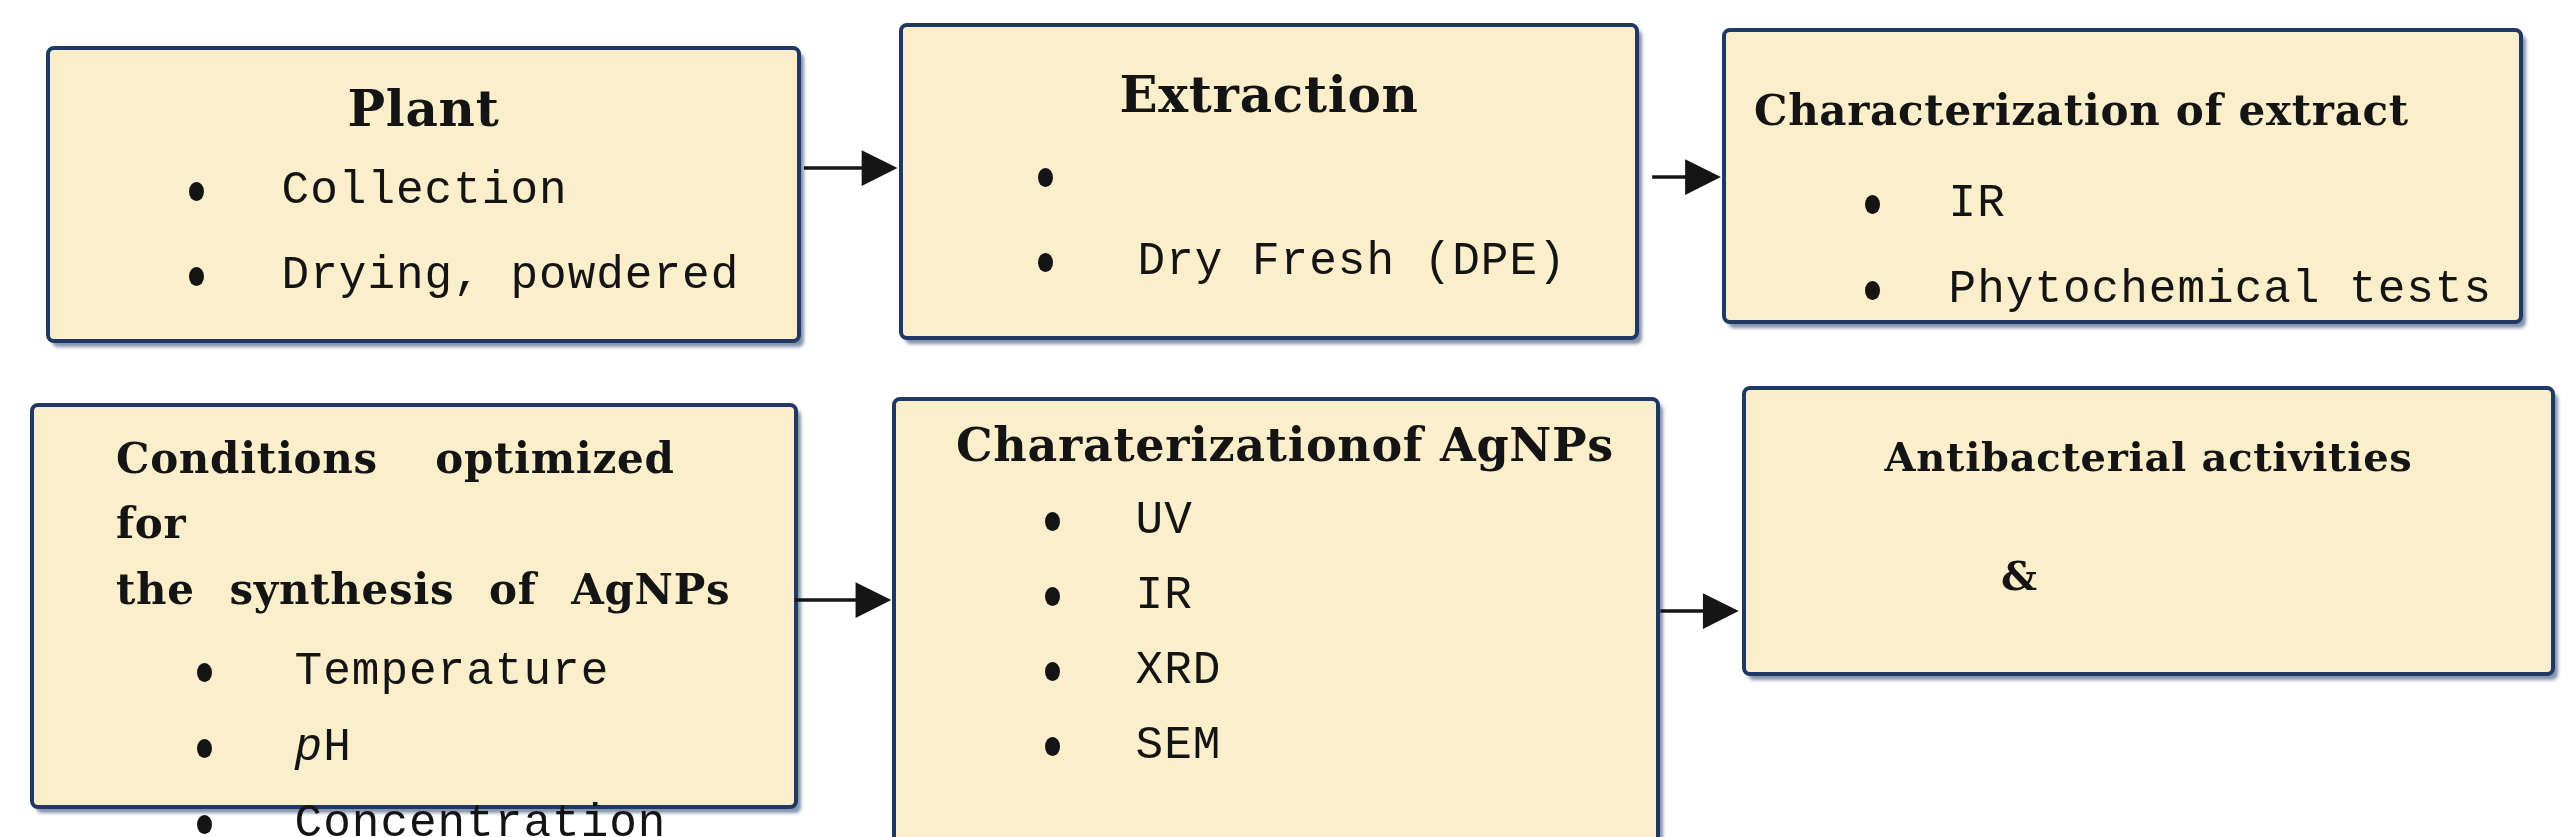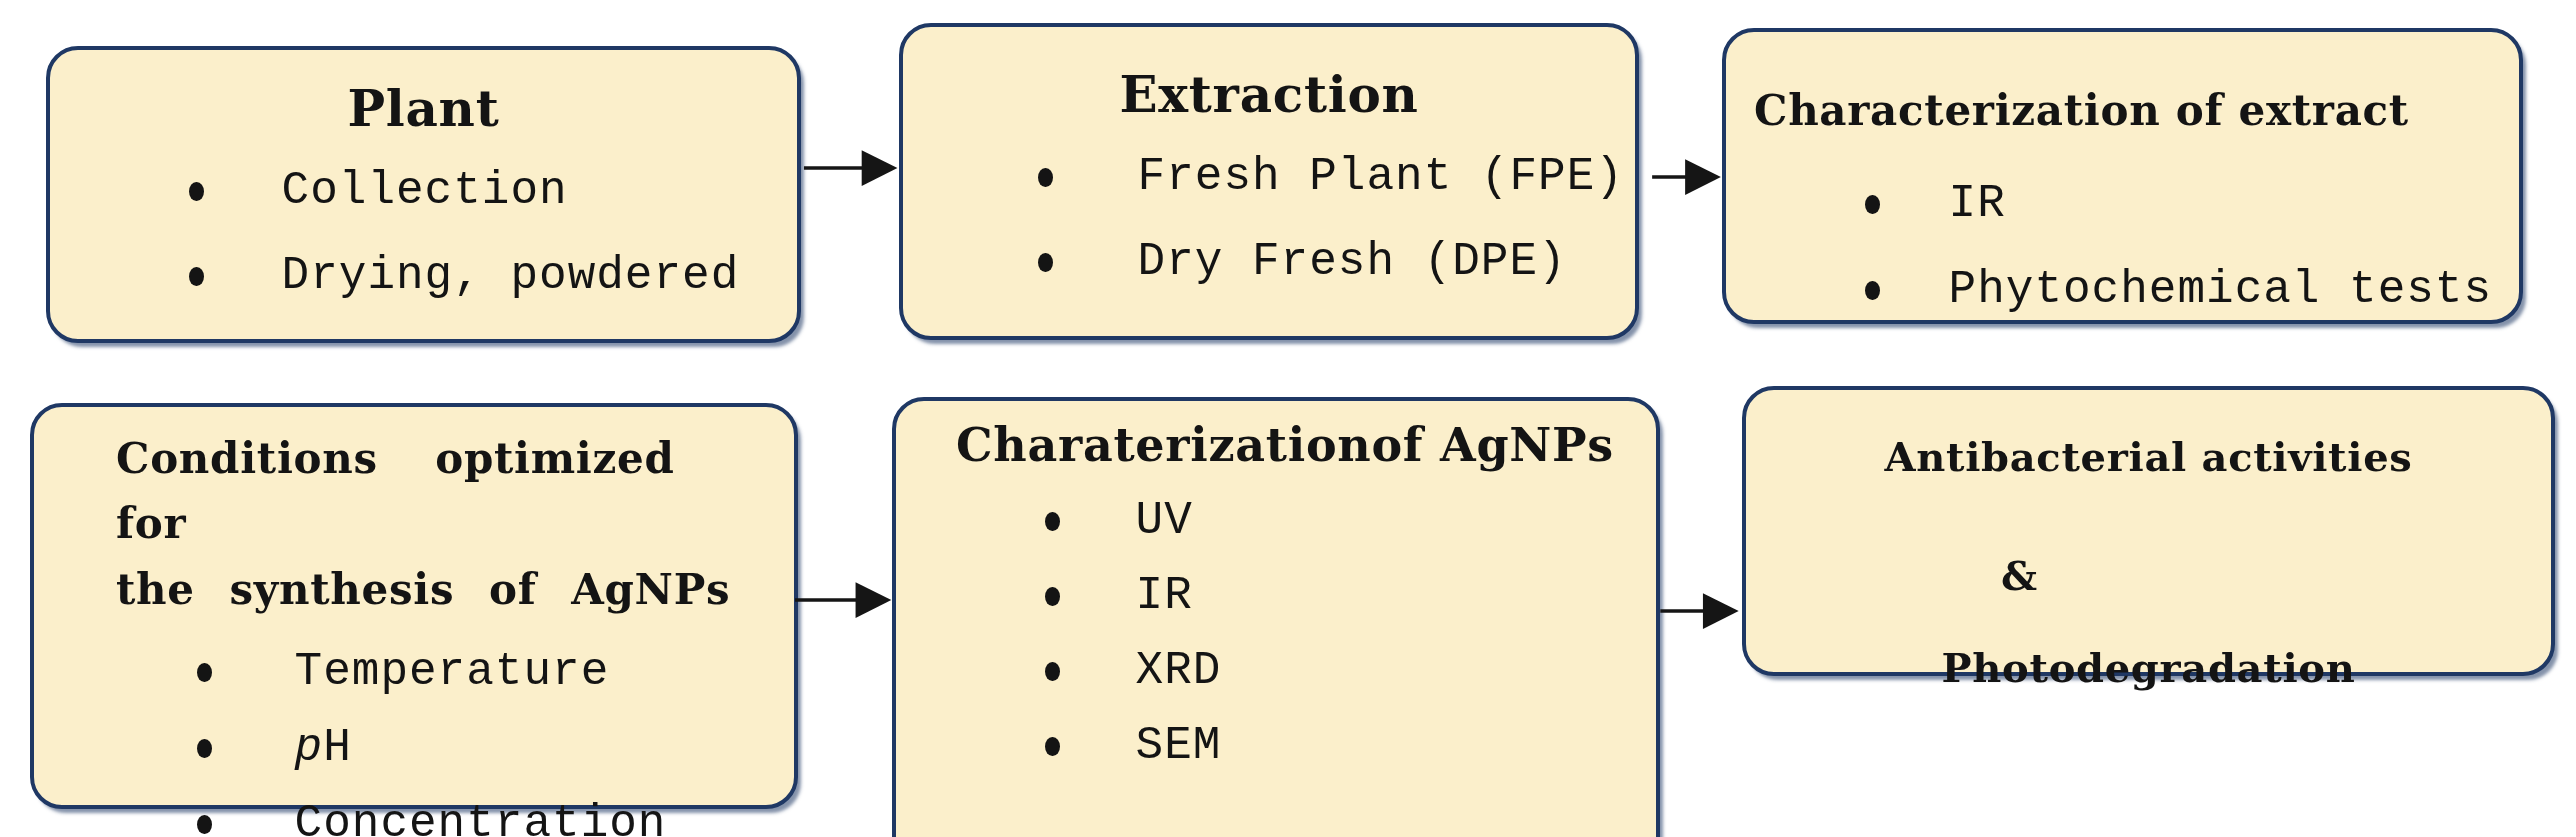--- a/index.html
+++ b/index.html
@@ -9,21 +9,21 @@
     background:var(--background,#ffffff);
     font-family:"DejaVu Serif","Liberation Serif",serif;
     color:var(--text-color,#141414);
     overflow:hidden;
   }
   .box {
     position:absolute;
     box-sizing:border-box;
     background:var(--box-fill,#FBEFCB);
     border:4.9px solid var(--box-border,#1F3864);
-    border-radius:32px;
+    border-radius:8px;
     box-shadow:4.2px 5.6px 3.5px -2.1px rgba(31,56,100,0.55);
   }
   .title { font-weight:bold; letter-spacing:0.7px; line-height:1.2; }
   .t-center { text-align:center; }
   ul.blist { list-style:none; margin:0; padding:0; }
   ul.blist li { display:flex; align-items:center; font-size:46px; letter-spacing:1px;font-family:Liberation Mono, monospace; }
   .dot {
     flex:none; width:14.6px; height:19px; border-radius:50%;
     background:var(--text-color,#141414);
   }
@@ -101,21 +101,20 @@
   <svg class="arrow" style="left:802px; top:146px" width="96" height="44" viewBox="0 0 138 64">
     <line x1="2" y1="32" x2="90" y2="32" stroke="currentColor" stroke-width="5"></line>
     <polygon points="86,6 138,32 86,58" fill="currentColor"></polygon>
   </svg>
 
   <div class="box b2">
     <div class="title t-center">Extraction</div>
     <ul class="blist">
       <li>
         <span class="dot"></span>
-        <span class="txt">Fresh Plant (FPE)</span>
       </li>
       <li>
         <span class="dot"></span>
         <span class="txt">Dry Fresh (DPE)</span>
       </li>
     </ul>
   </div>
 
   <svg class="arrow" style="left:1652px; top:155px" width="69" height="44" viewBox="0 0 100 64">
     <line x1="0" y1="32" x2="52" y2="32" stroke="currentColor" stroke-width="5"></line>
@@ -185,17 +184,16 @@
   </div>
 
   <svg class="arrow" style="left:1660px; top:589px" width="79" height="44" viewBox="0 0 114 64">
     <line x1="0" y1="32" x2="66" y2="32" stroke="currentColor" stroke-width="5"></line>
     <polygon points="62,6 114,32 62,58" fill="currentColor"></polygon>
   </svg>
 
   <div class="box b6">
     <div class="line l1">Antibacterial activities</div>
     <div class="line l2">&amp;</div>
-    <div class="line l3">Photodegradation</div>
   </div>
 
 </div>
 
 
 </body></html>

